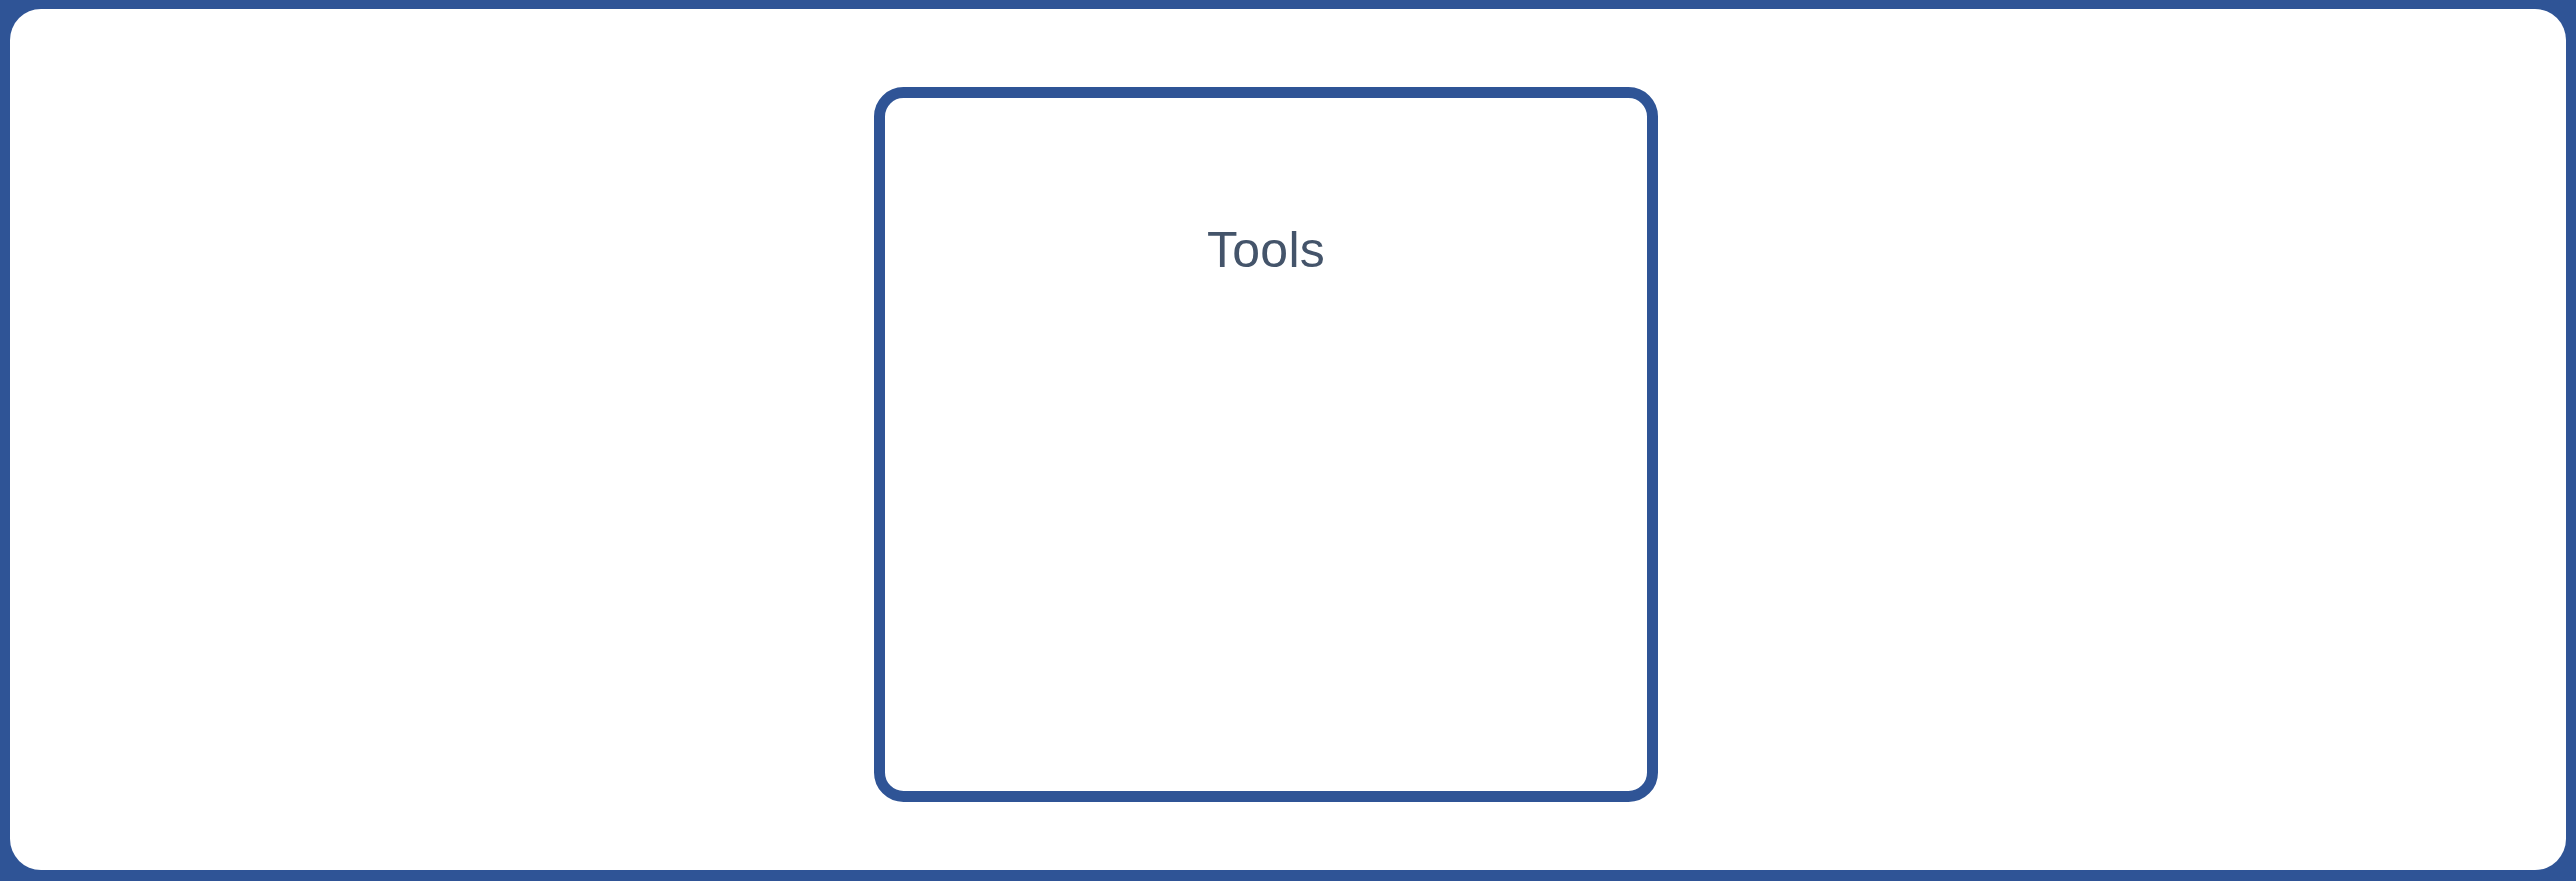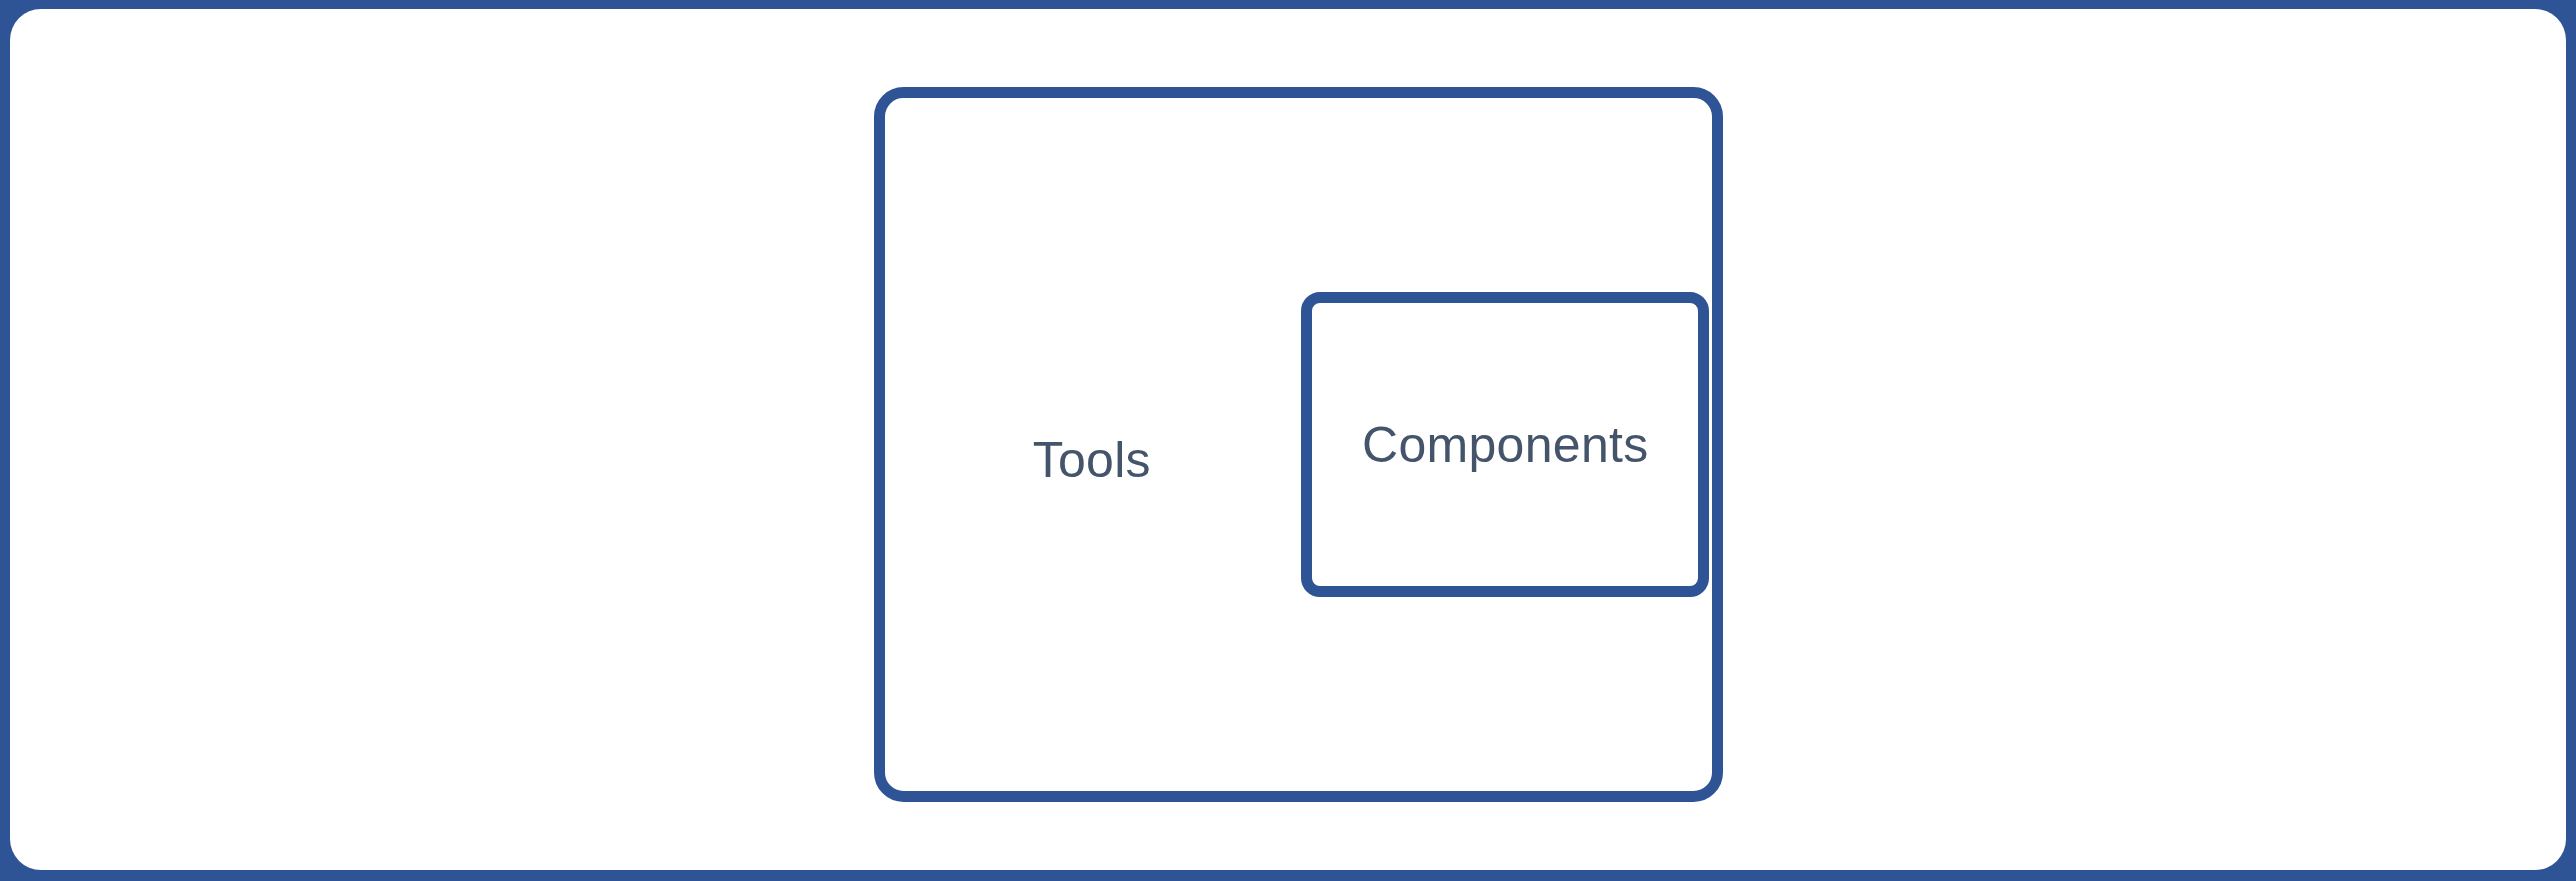--- a/index.html
+++ b/index.html
@@ -29,27 +29,27 @@
     top: 9.4px;
     right: 10px;
     bottom: 10.7px;
     background: var(--background);
     border-radius: 31px;
   }
   .tools-group {
     position: absolute;
     left: 864px;
     top: 78px;
-    width: 849px;
+    width: 784px;
     height: 715px;
     border: 11.4px solid var(--box-border);
     border-radius: 29.5px;
     background: var(--background);
     display: flex;
-    flex-direction: row;
+    flex-direction: column;
     align-items: center;
   }
   .tools-label-row {
     height: 274px;
     width: 100%;
     display: flex;
     align-items: center;
     justify-content: center;
     padding-top: 29.5px;
   }
@@ -85,20 +85,17 @@
 </head>
 <body>
 
 <div class="canvas">
   <div class="frame-inner">
     <div class="tools-group">
       <div class="tools-label-row">
         <span class="group-label">Tools</span>
       </div>
       <div class="children-row">
-        <div class="child-box components">
-          <span class="child-label">Components</span>
-        </div>
       </div>
     </div>
   </div>
 </div>
 
 
 </body></html>

